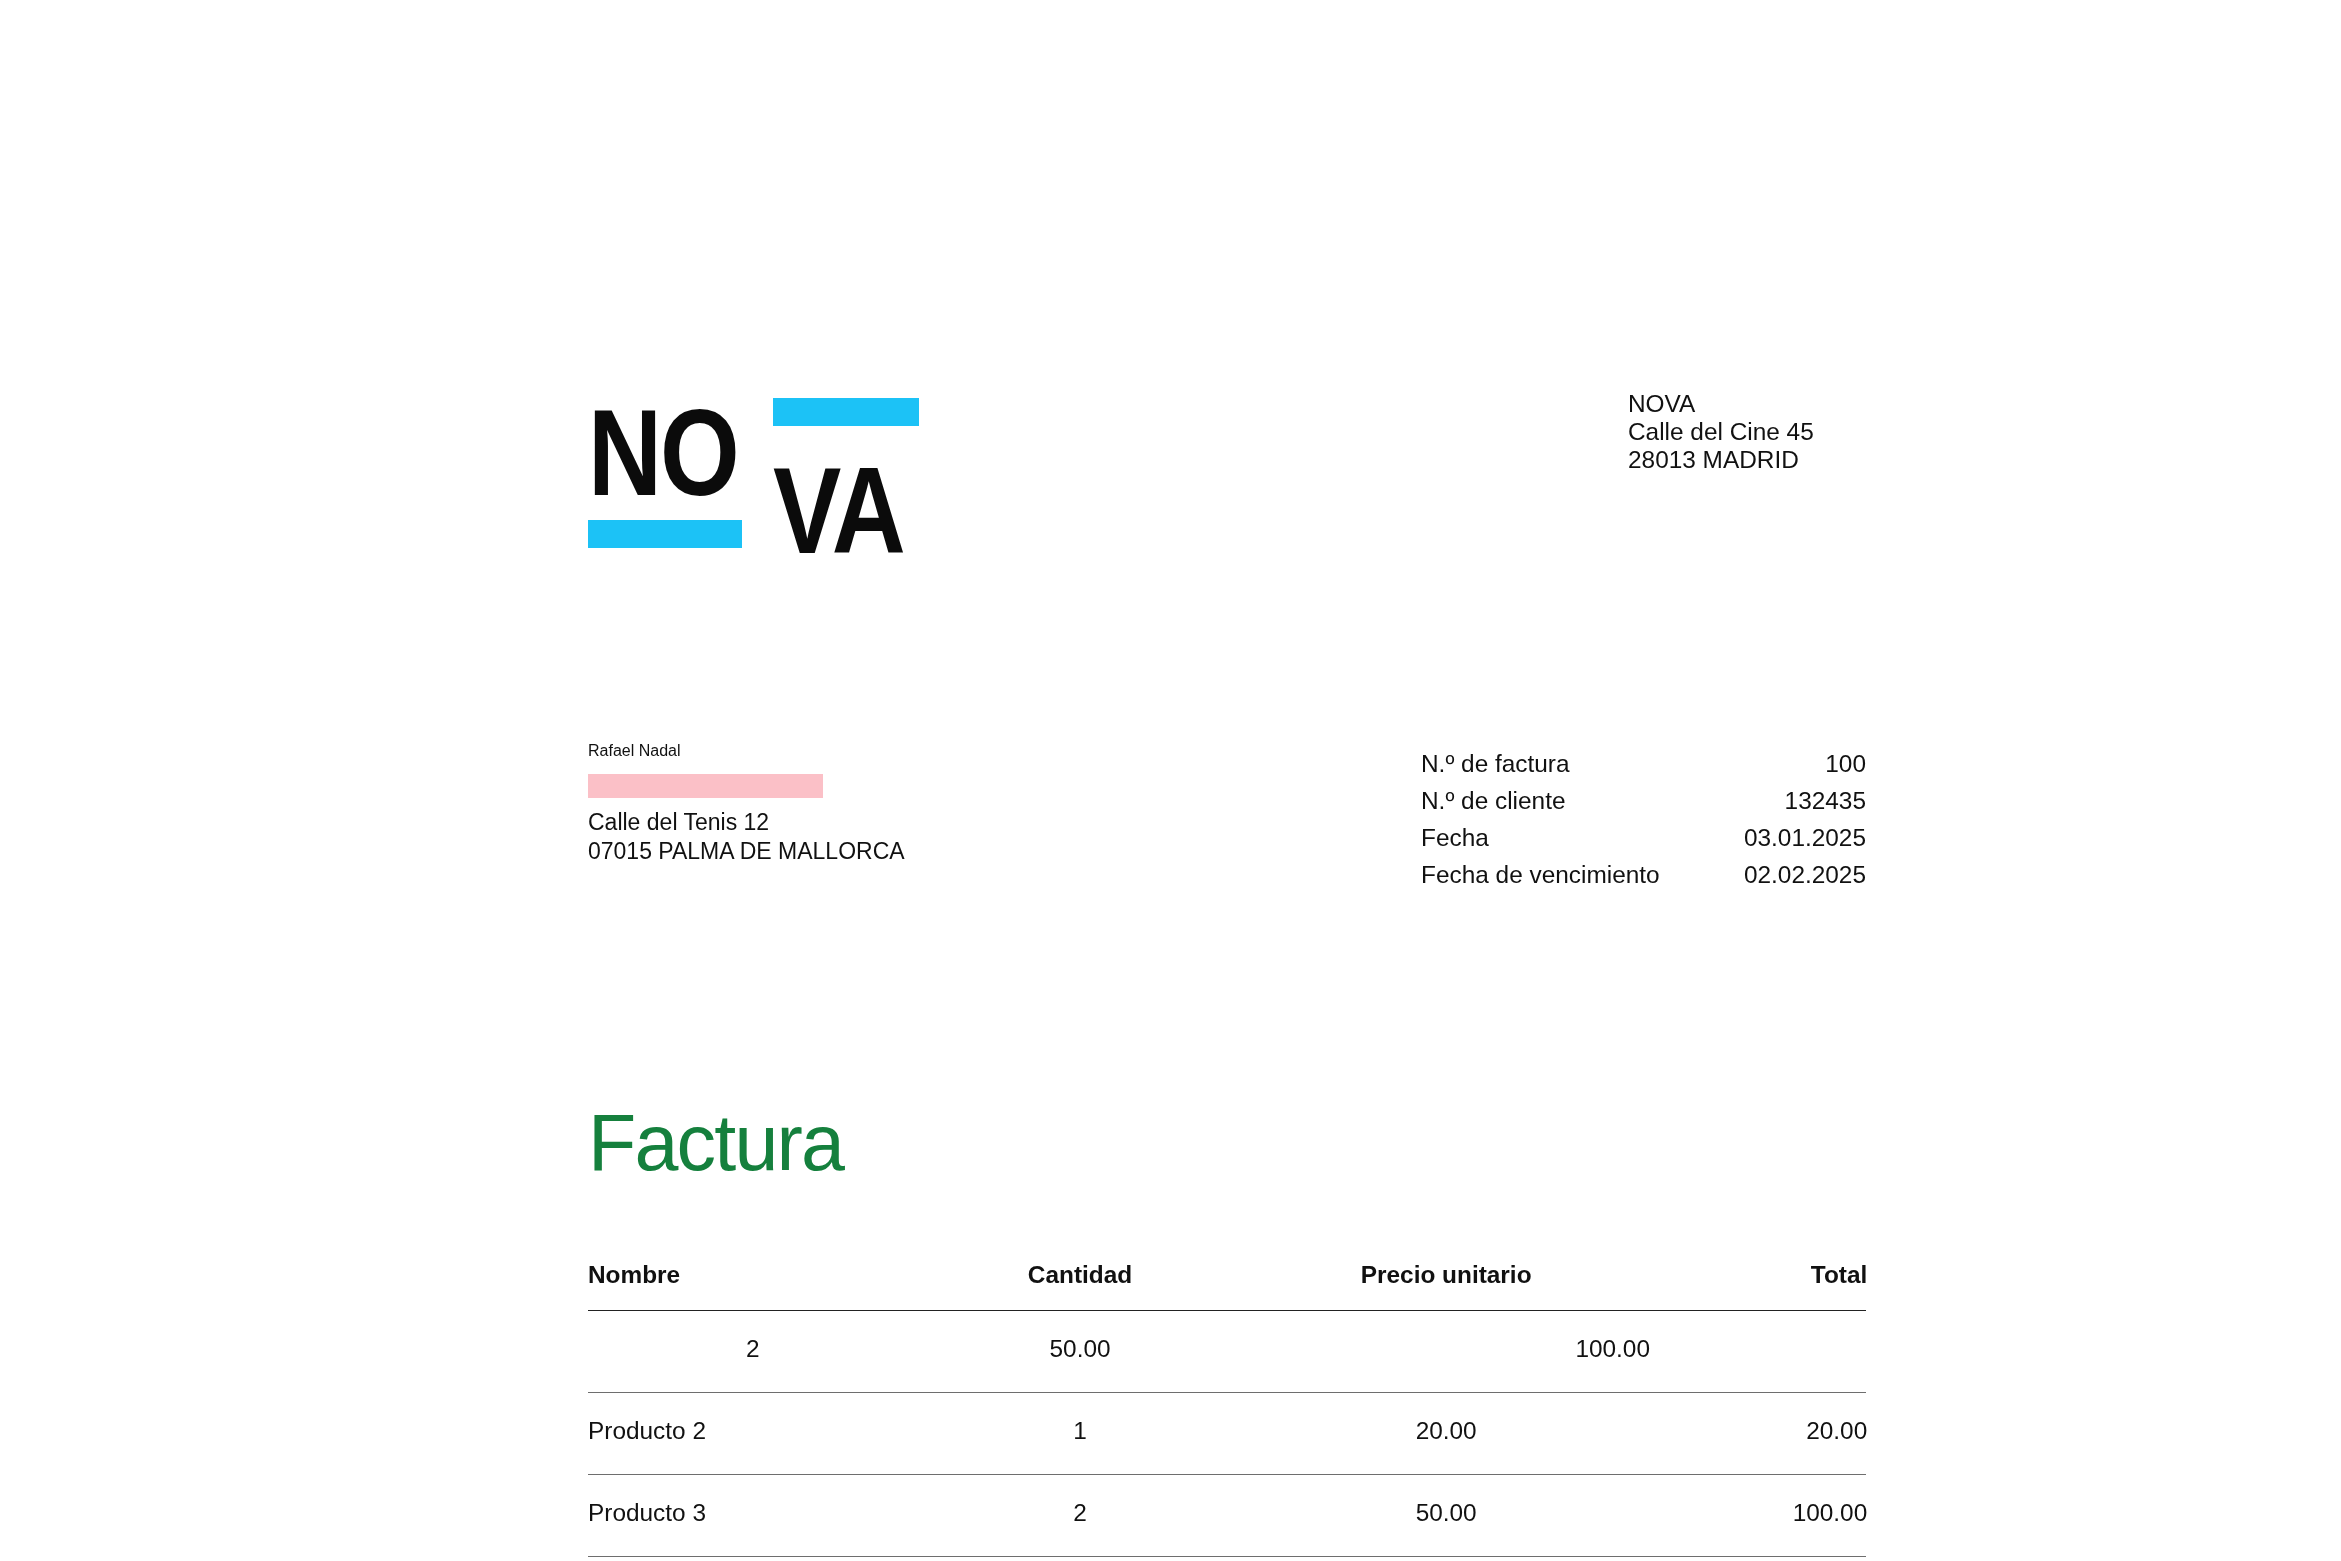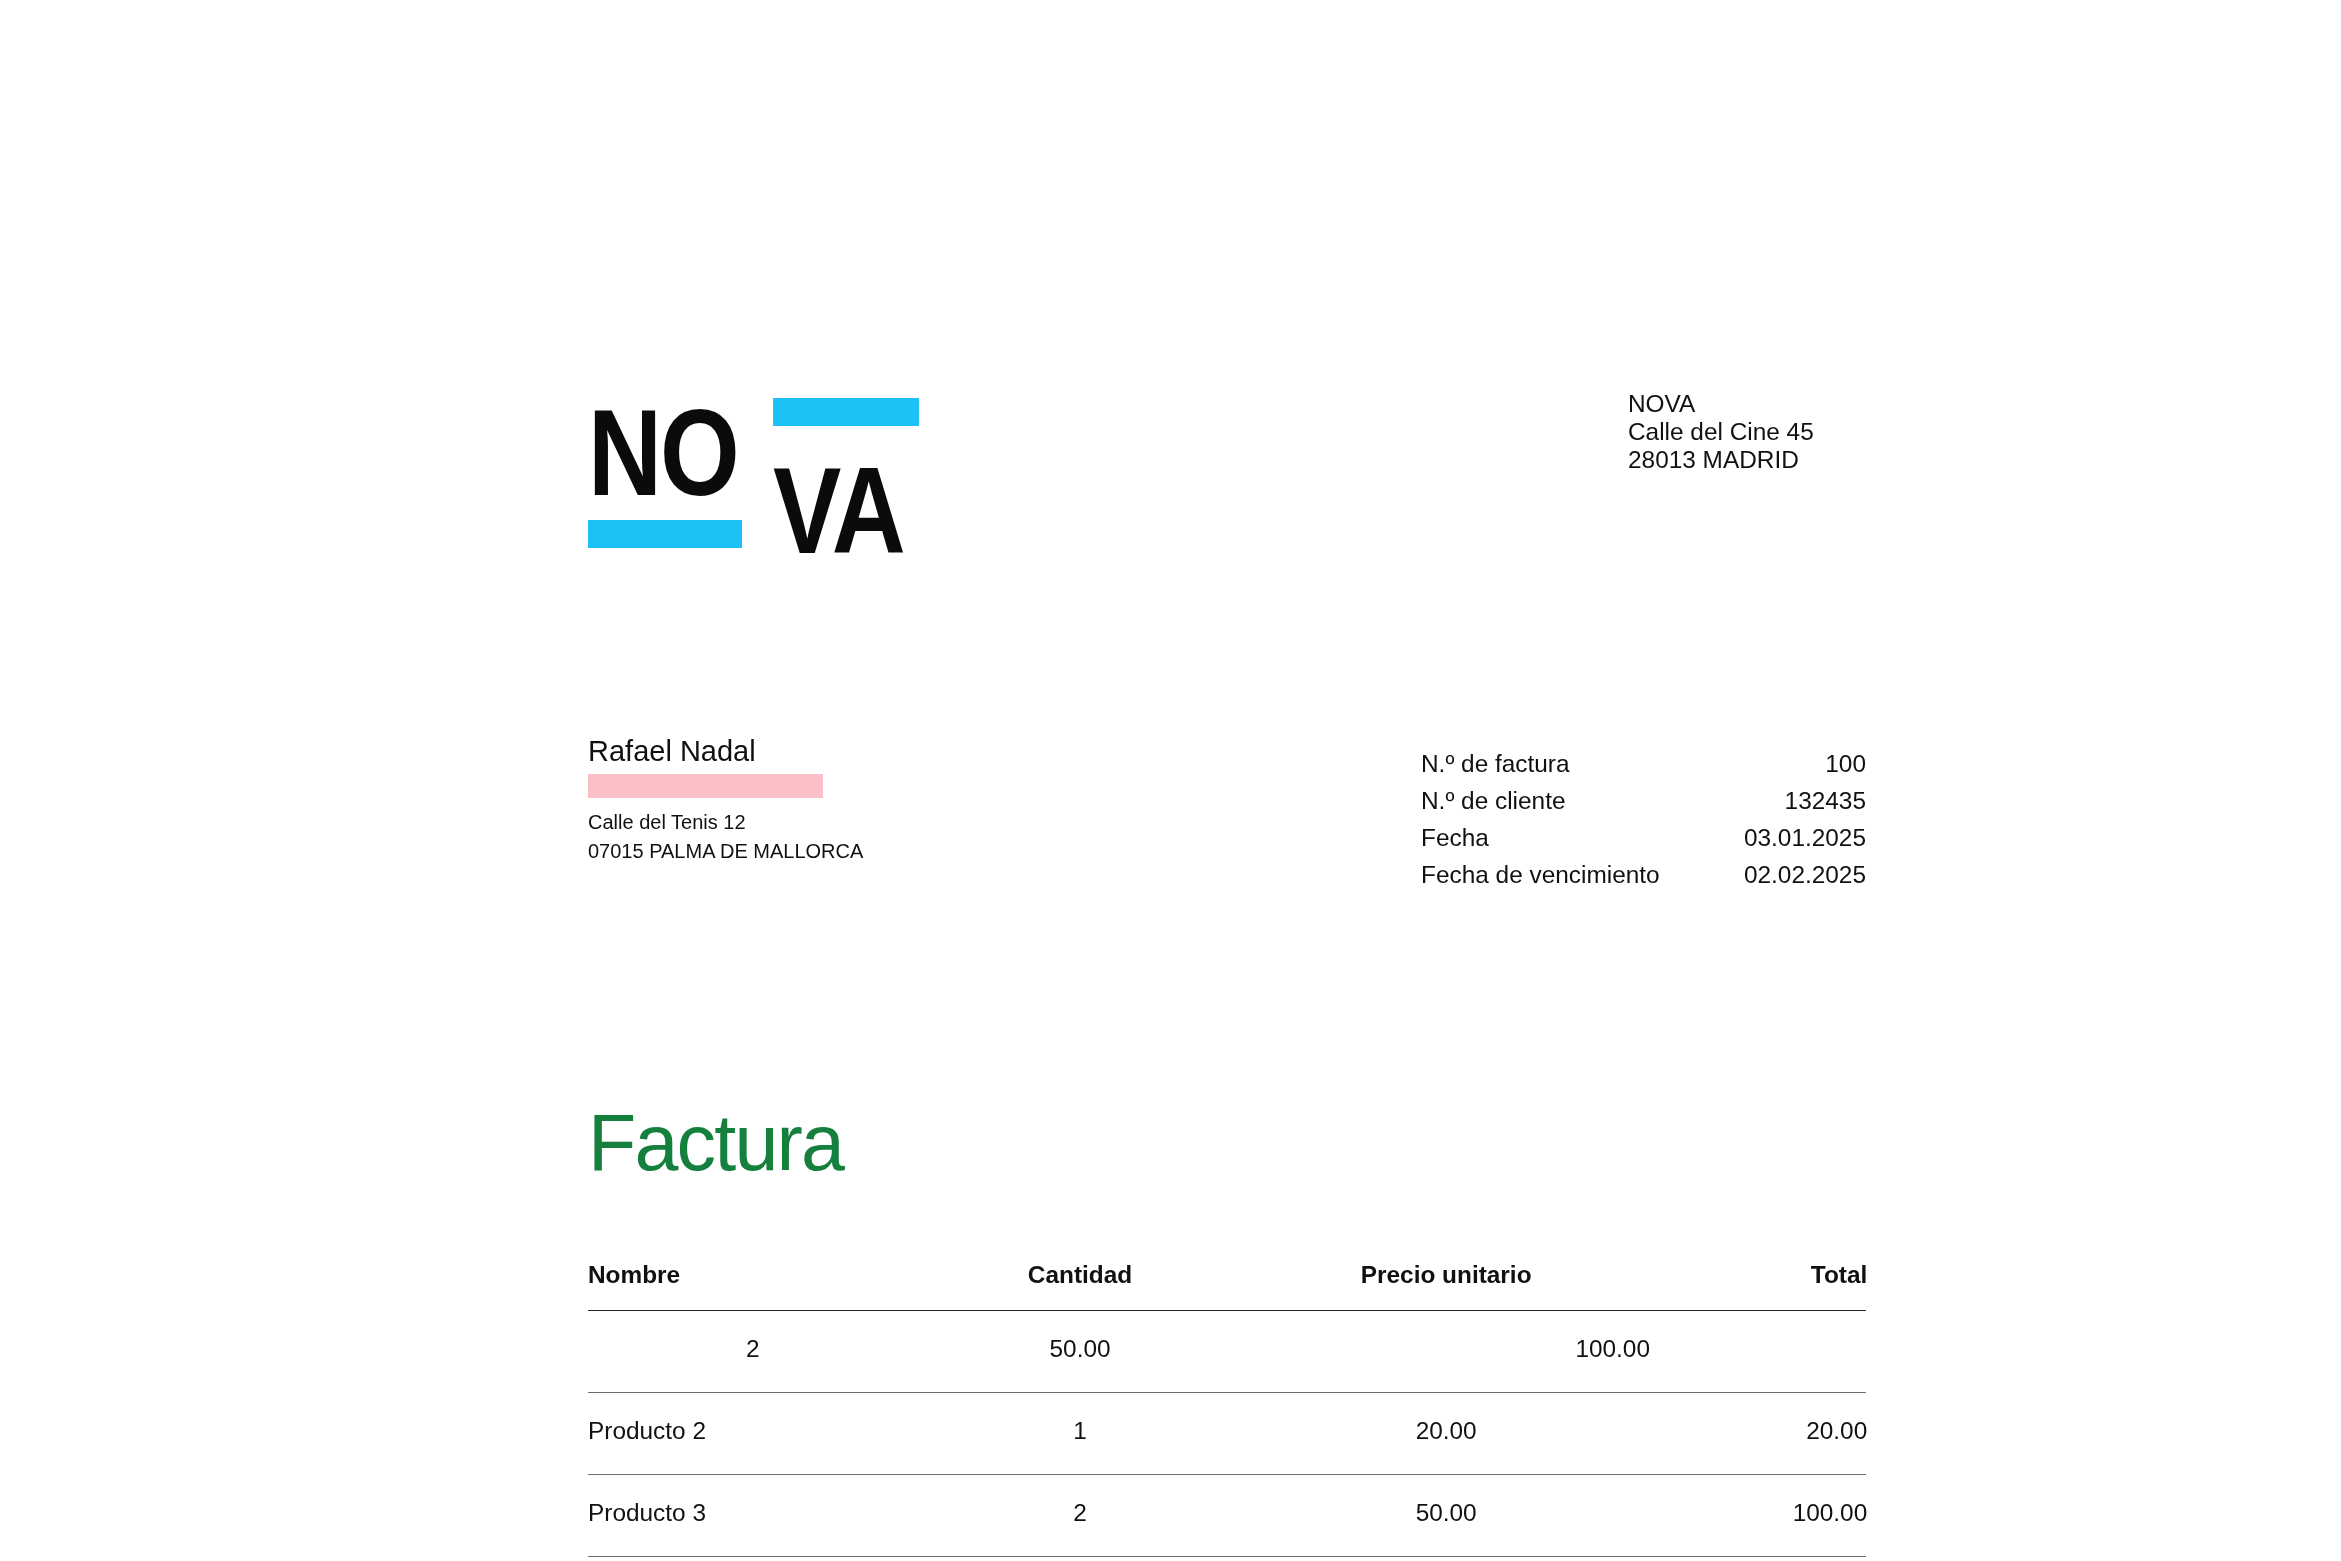--- a/index.html
+++ b/index.html
@@ -32,23 +32,23 @@
   .logo .bar.bottom { left: 0; top: 124px; width: 154px; }
 
   
   .company {
     position: absolute; left: 1628px; top: 390px;
     font-size: 24.4px; line-height: 28px; white-space: nowrap;
   }
 
   
   .customer { position: absolute; left: 588px; top: 737px; width: 427px; }
-  .customer .name { font-size: 29px; line-height: 28px; }
+  .customer .name { font-size: 16px; line-height: 28px; }
   .customer .redaction { margin-top: 8.5px; width: 235px; height: 24.4px; }
-  .customer .addr { margin-top: 10.4px; font-size: 20px; line-height: 29px; white-space: nowrap; }
+  .customer .addr { margin-top: 10.4px; font-size: 23px; line-height: 29px; white-space: nowrap; }
 
   
   .meta { position: absolute; left: 1421px; top: 745px; width: 445px; }
   .meta .row { display: flex; justify-content: space-between; align-items: center; height: 37px; }
   .meta .label { font-size: 24.4px; line-height: 28px; white-space: nowrap; }
   .meta .value { font-size: 24.4px; line-height: 28px; text-align: right; white-space: nowrap; }
 
   
   .doc-title {
     position: absolute; left: 588px; top: 1103px;

